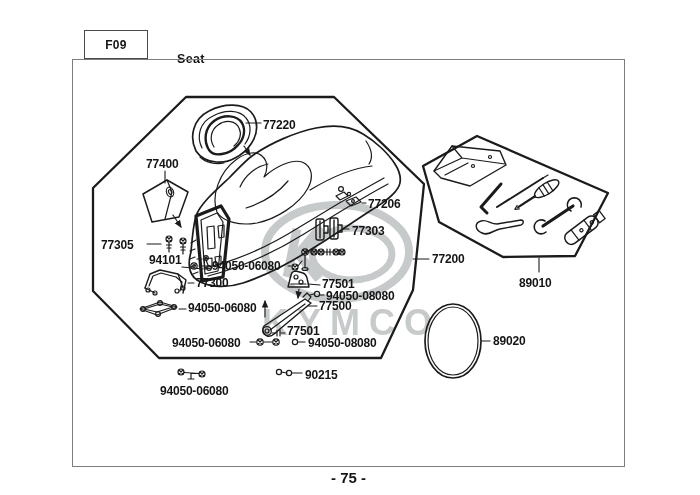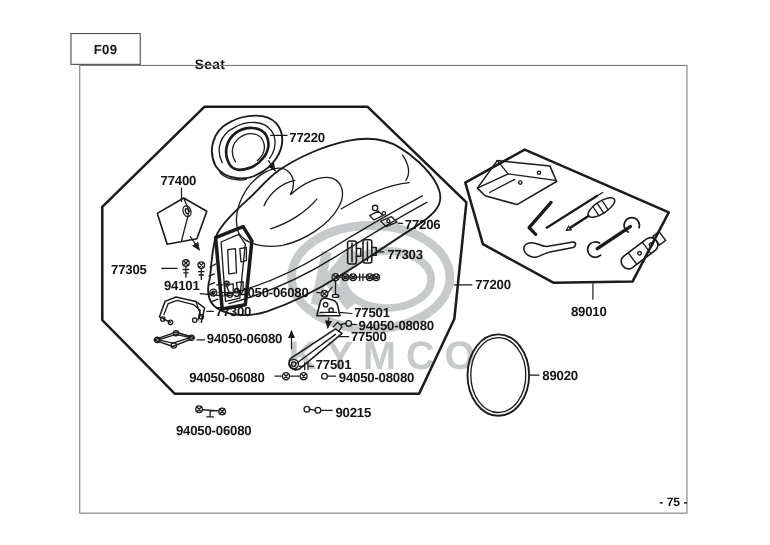--- a/index.html
+++ b/index.html
@@ -1,35 +1,35 @@
 <!DOCTYPE html>
 <html><head>
 <meta charset="utf-8">
 <style>
   html,body{margin:0;padding:0;background:#ffffff;}
   .page{
     position:relative;width:700px;height:495px;background:#ffffff;
     font-family:"Liberation Sans",sans-serif;color:#151515;overflow:hidden;
   }
   .code-box{
-    position:absolute;left:64px;top:30px;width:64px;height:29px;
+    position:absolute;left:84px;top:30px;width:64px;height:29px;
     border:1px solid #4a4a4a;box-sizing:border-box;
     display:flex;align-items:center;justify-content:center;
     font-size:12px;font-weight:bold;letter-spacing:.3px;background:#fff;
   }
   .section-title{
     position:absolute;left:177px;top:37px;font-size:12.5px;font-weight:bold;letter-spacing:.3px;margin-top:15px;
   }
   .main-border{
     position:absolute;left:72px;top:59px;width:553px;height:408px;
     border:1px solid #7d7d7d;box-sizing:border-box;background:transparent;
   }
   .page-number{
-    position:absolute;left:72px;top:451px;width:553px;text-align:right;
-    font-size:11px;font-weight:bold;
+    position:absolute;left:72px;top:469px;width:553px;text-align:center;
+    font-size:15px;font-weight:bold;
   }
   svg.diagram{position:absolute;left:0;top:0;}
   text.plabel{
     font-family:"Liberation Sans",sans-serif;font-size:12px;font-weight:bold;
     fill:#151515;letter-spacing:-0.2px;
   }
   text.wmark{
     font-family:"Liberation Sans",sans-serif;font-weight:bold;
   }
 </style>

